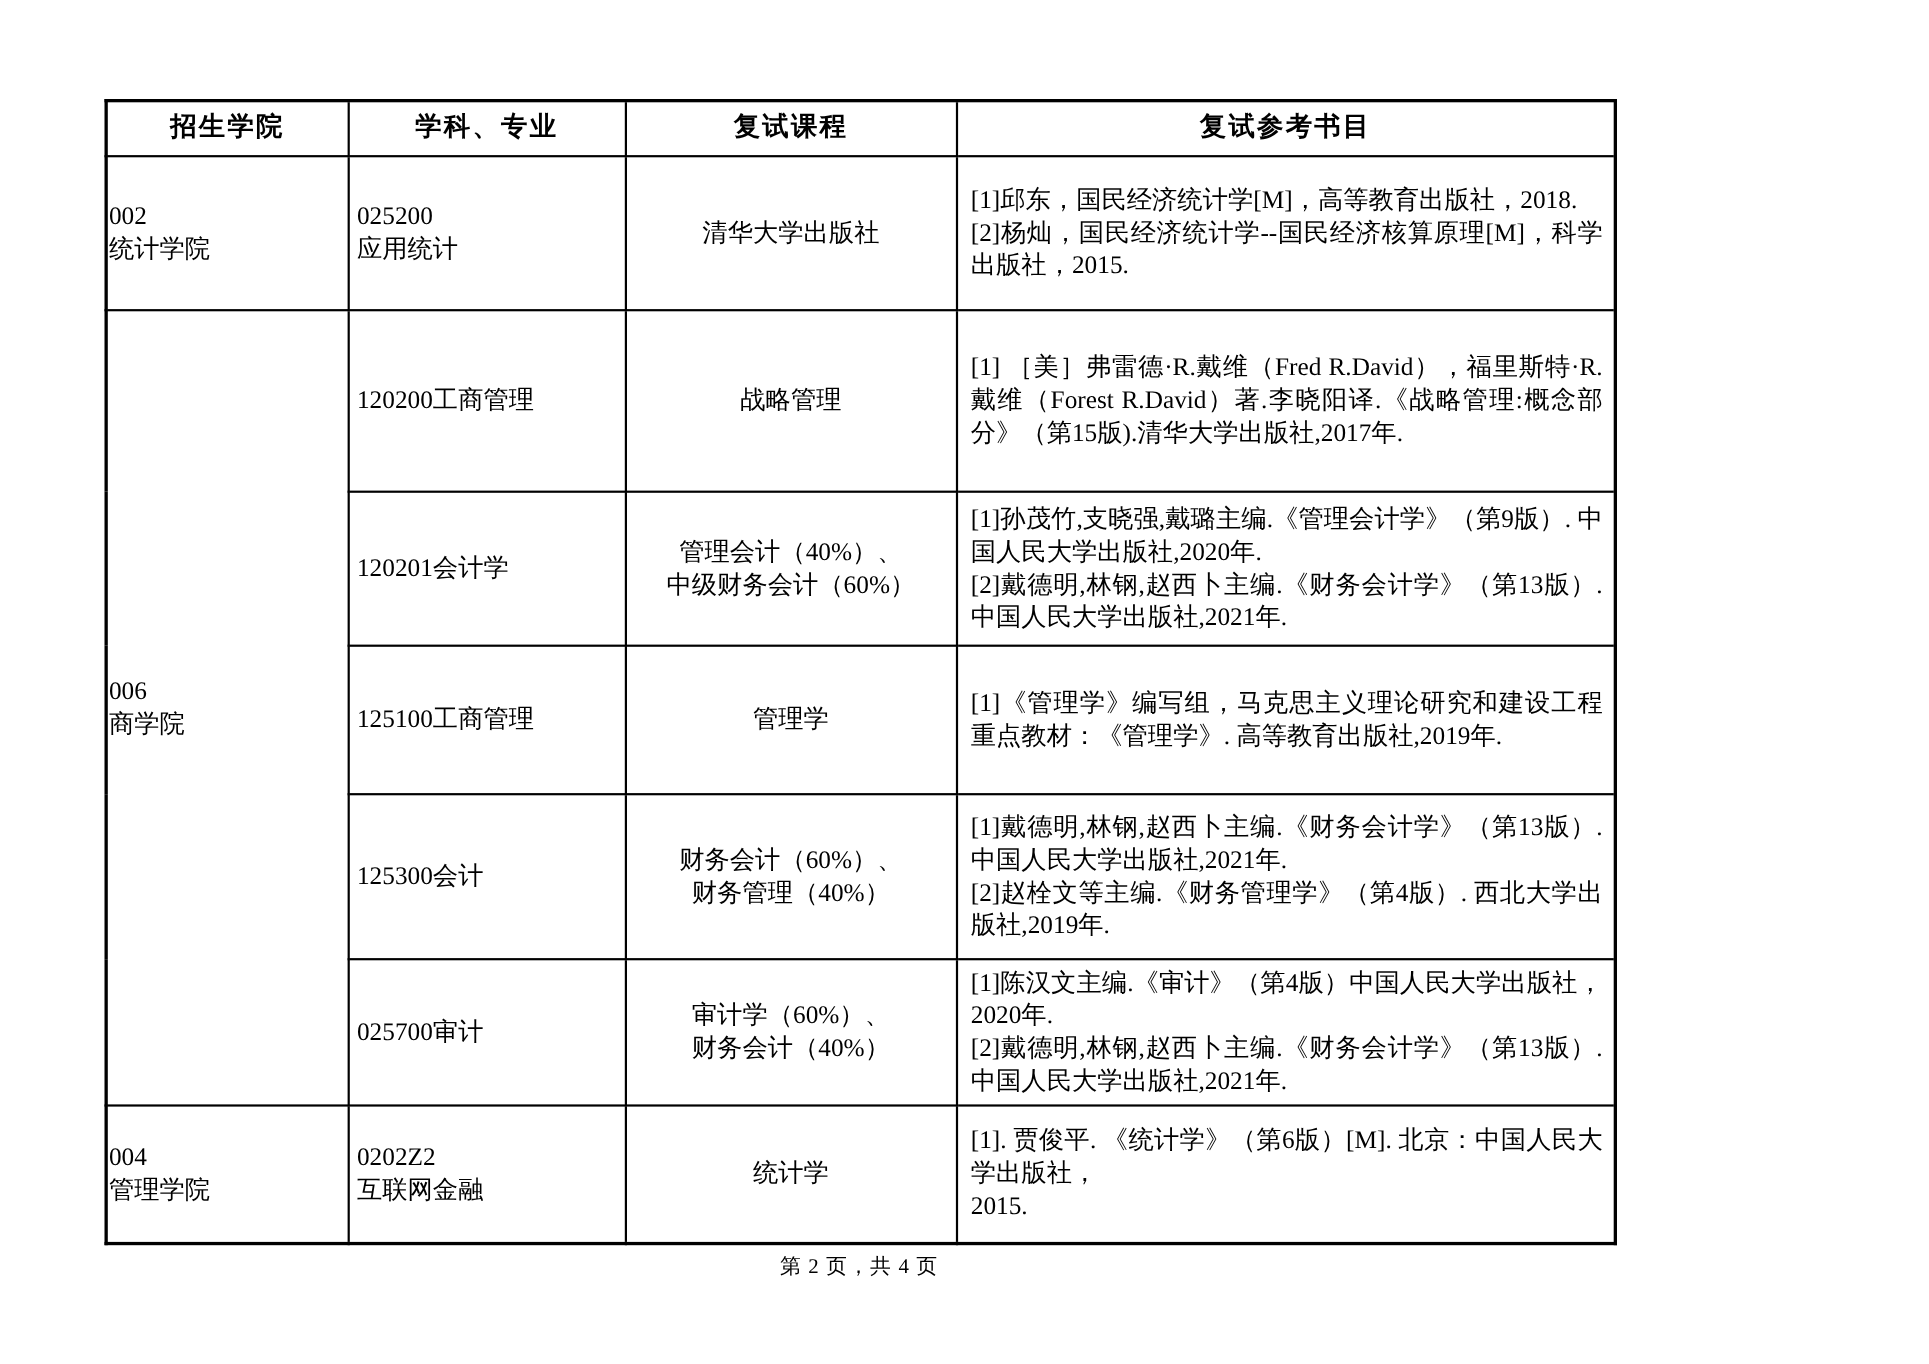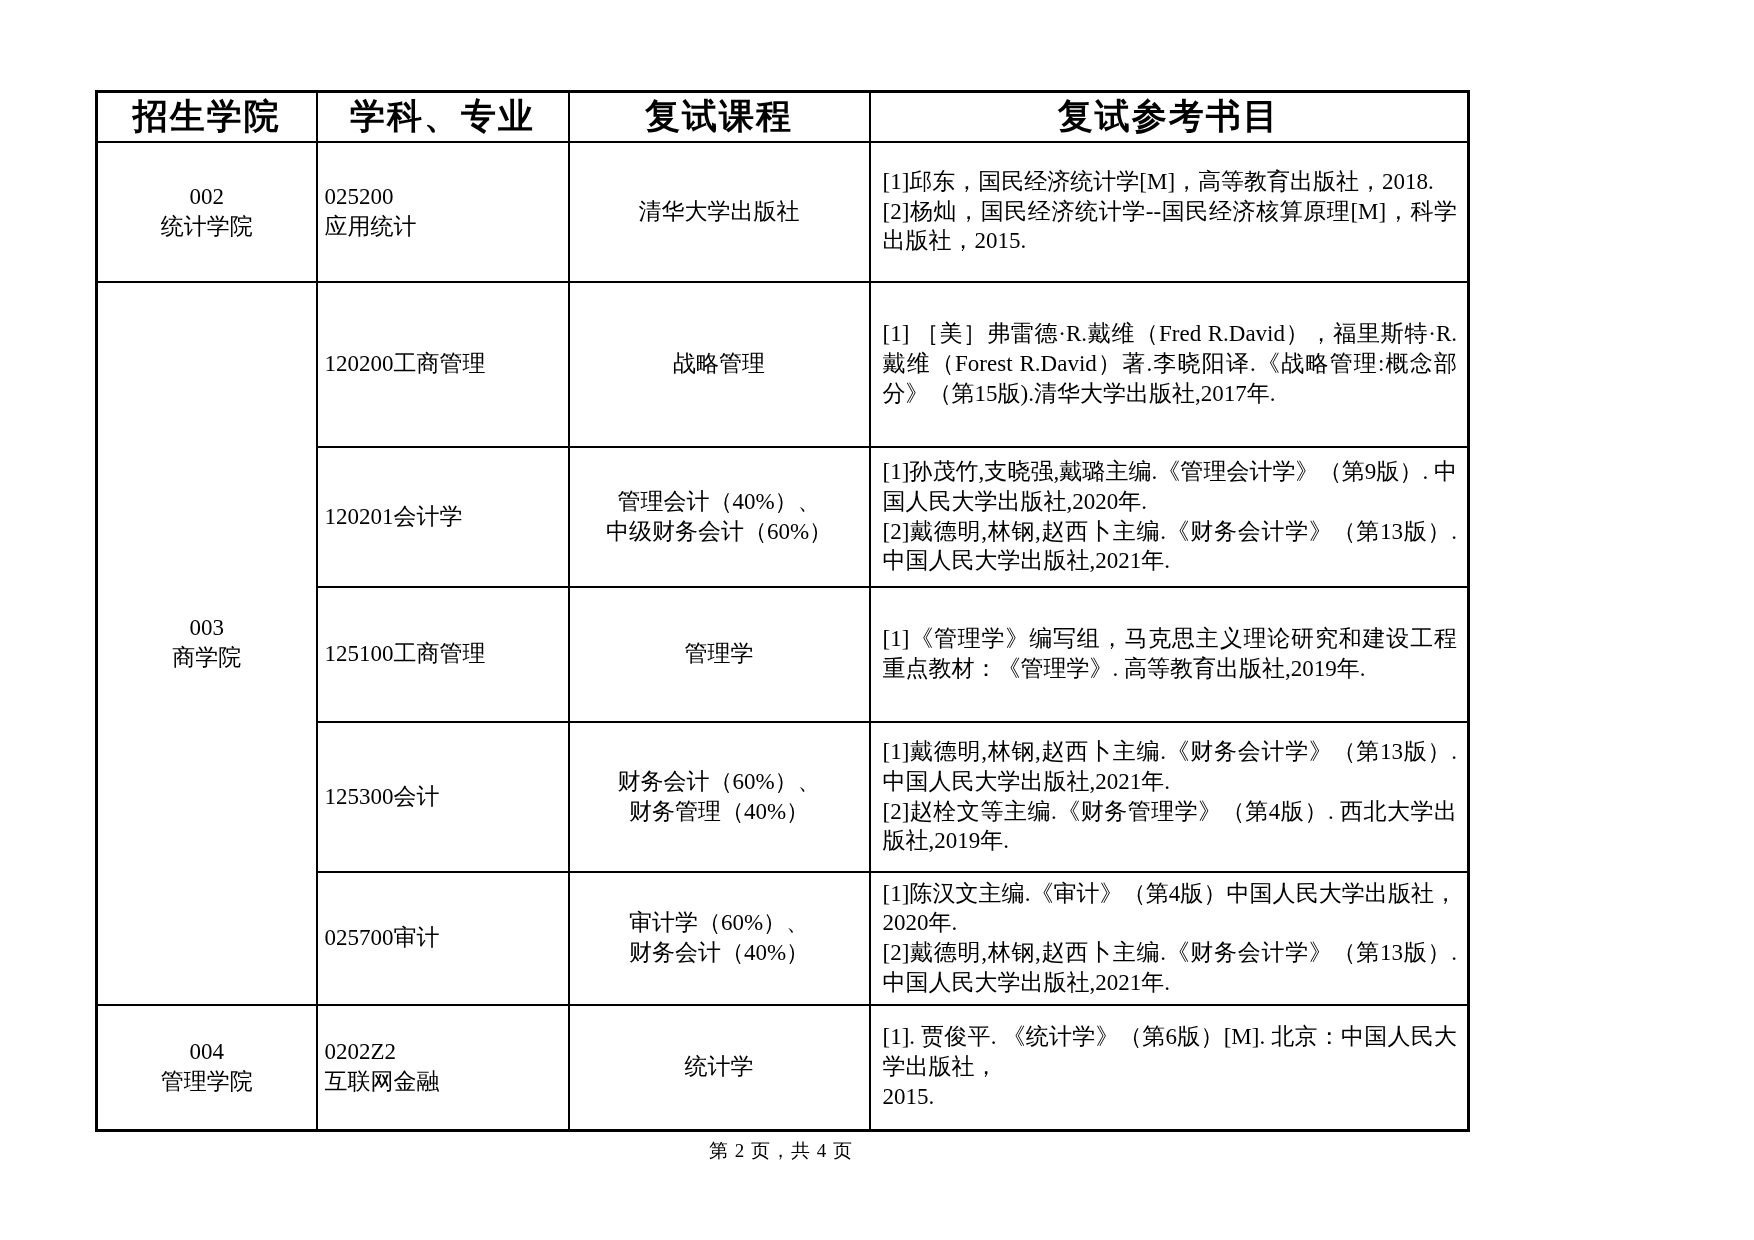--- a/index.html
+++ b/index.html
@@ -27,27 +27,27 @@
     vertical-align: middle;
     font-size: 23px;
     line-height: 1.3;
     white-space: pre-line;
     overflow: hidden;
   }
   .doc-table {
     border: 3px solid #000000;
   }
   .doc-table th {
-    font-size: 35px;
+    font-size: 24px;
     font-weight: bold;
     text-align: center;
     letter-spacing: 2px;
   }
   td.college-cell {
-    text-align: center;
+    text-align: left;
   }
   td.major-cell {
     text-align: left;
     padding-left: 7px;
     padding-right: 0;
   }
   td.course-cell {
     text-align: center;
   }
   td.books-cell {
@@ -94,21 +94,21 @@
       <td class="college-cell" rowspan="1">002
 统计学院</td>
       <td class="major-cell">025200
 应用统计</td>
       <td class="course-cell">清华大学出版社</td>
       <td class="books-cell">[1]邱东，国民经济统计学[M]，高等教育出版社，2018.
 [2]杨灿，国民经济统计学--国民经济核算原理[M]，科学出版社，2015.</td>
     </tr>
 
     <tr class="r-1">
-      <td class="college-cell" rowspan="5">003
+      <td class="college-cell" rowspan="5">006
 商学院</td>
       <td class="major-cell">120200工商管理</td>
       <td class="course-cell">战略管理</td>
       <td class="books-cell">[1] ［美］弗雷德·R.戴维（Fred  R.David），福里斯特·R.戴维（Forest R.David）著.李晓阳译.《战略管理:概念部分》（第15版).清华大学出版社,2017年.</td>
     </tr>
     <tr class="r-2">
       <td class="major-cell">120201会计学</td>
       <td class="course-cell">管理会计（40%）、
 中级财务会计（60%）</td>
       <td class="books-cell">[1]孙茂竹,支晓强,戴璐主编.《管理会计学》（第9版）. 中国人民大学出版社,2020年.

